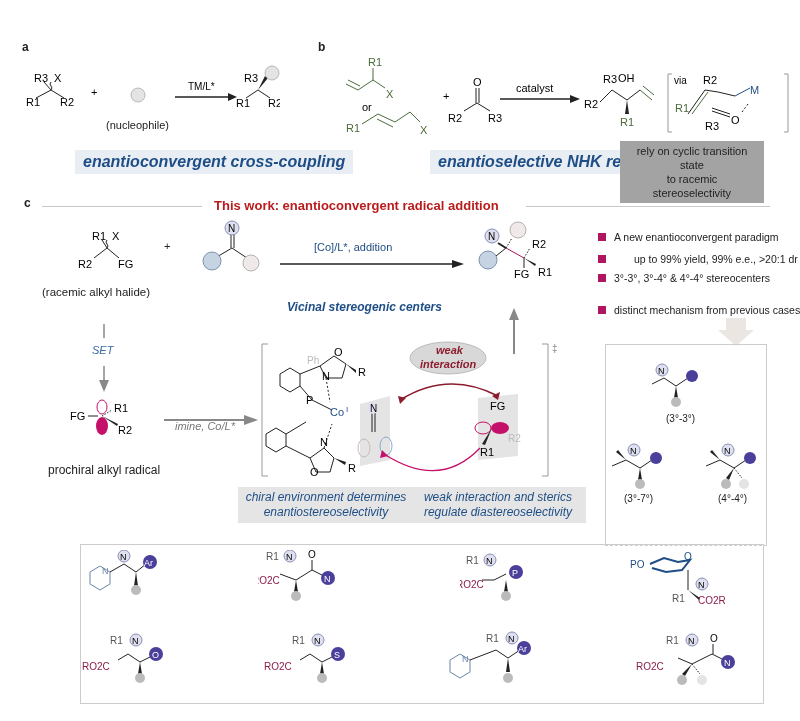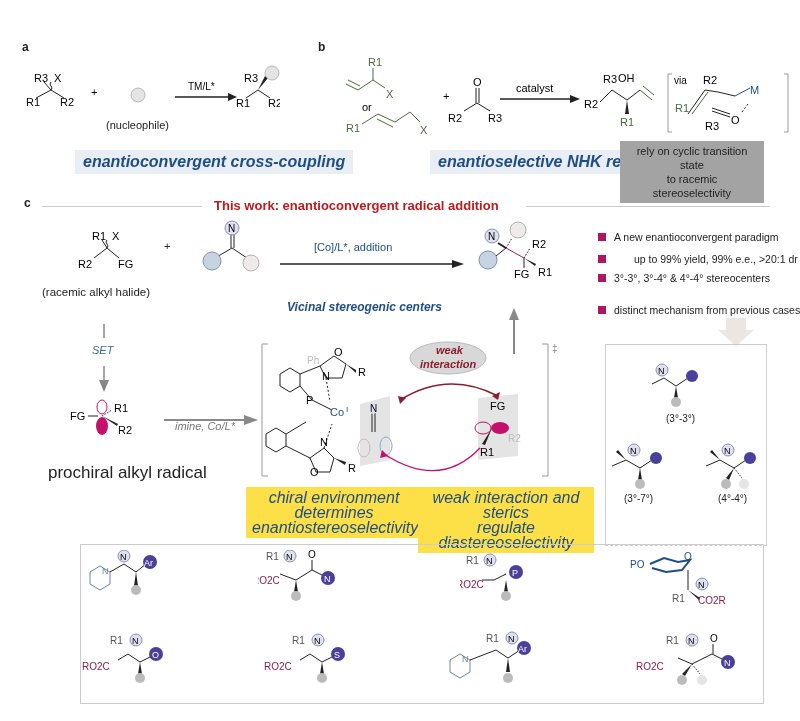--- a/index.html
+++ b/index.html
@@ -4,21 +4,21 @@
 <style>
   html, body { margin:0; padding:0; background:#ffffff; }
   body { width:800px; height:721px; position:relative; overflow:hidden;
          font-family:"Liberation Sans", sans-serif; color:#222; }
   .abs { position:absolute; }
   .lbl { font-size:11px; color:#222; }
   .panel-letter { font-weight:bold; font-size:12px; }
   .note-box { background:#e9eef5; color:#1f4e86; font-style:italic; font-weight:bold; font-size:16px;
               padding:3px 8px; white-space:nowrap; }
   .note-plain { background:#a3a3a3; color:#222; font-size:11px; padding:3px 8px; text-align:center; line-height:14px; }
-  .note-it { background:#fde047; color:#1f4e86; font-style:italic; font-size:16px; text-align:center; line-height:15px; padding:3px 6px;margin-left:8px; }
+  .note-it { background:#e5e5e5; color:#1f4e86; font-style:italic; font-size:12px; text-align:center; line-height:15px; padding:3px 6px; }
   .title-c { color:#b91c1c; font-weight:bold; font-size:13px; white-space:nowrap; }
   .rule { background:#c8c8c8; height:1px; }
   .bullet { display:flex; align-items:center; font-size:10.5px; color:#222; height:16px; white-space:nowrap;padding-left:36px; }
   .bullet .sq { width:8px; height:8px; background:#b0155f; margin-right:8px; }
   .rxn-cond { font-size:11px; color:#1f4e86; white-space:nowrap; }
   .rxn-cond-it { font-size:12px; color:#1f4e86; font-style:italic; font-weight:bold; white-space:nowrap; }
   .gray-it { font-size:11px; color:#777; font-style:italic; white-space:nowrap; }
   .set { font-size:11px; color:#3a6aa0; font-style:italic; }
   svg text { font-family:"Liberation Sans", sans-serif; }
 </style>
@@ -224,21 +224,21 @@
 <svg class="abs" style="left:60px;top:398px;" width="100" height="50">
   <text x="10" y="22" font-size="11">FG</text>
   <line x1="28" y1="18" x2="38" y2="18" stroke="#222"></line>
   <ellipse cx="42" cy="9" rx="5" ry="7" fill="none" stroke="#c5106b"></ellipse>
   <ellipse cx="42" cy="28" rx="6" ry="9" fill="#c5106b"></ellipse>
   <line x1="42" y1="18" x2="52" y2="12" stroke="#222" stroke-dasharray="1.5,1.5"></line>
   <polygon points="42,18 58,26 57,28" fill="#222"></polygon>
   <text x="54" y="14" font-size="11">R1</text>
   <text x="58" y="36" font-size="11">R2</text>
 </svg>
-<div class="abs lbl" style="left:48px;top:463px;font-size:17px;">prochiral alkyl radical</div>
+<div class="abs lbl" style="left:48px;top:463px;font-size:12px;">prochiral alkyl radical</div>
 
 <div class="abs gray-it" style="left:175px;top:420px;">imine, Co/L*</div>
 <svg class="abs" style="left:162px;top:414px;" width="100" height="12">
   <line x1="2" y1="6" x2="84" y2="6" stroke="#888" stroke-width="2"></line>
   <polygon points="82,1 96,6 82,11" fill="#888"></polygon>
 </svg>
 
 <svg class="abs" style="left:260px;top:340px;" width="300" height="140">
   <polyline points="8,4 2,4 2,136 8,136" stroke="#999" fill="none"></polyline>
   <polyline points="282,4 288,4 288,136 282,136" stroke="#999" fill="none"></polyline>

